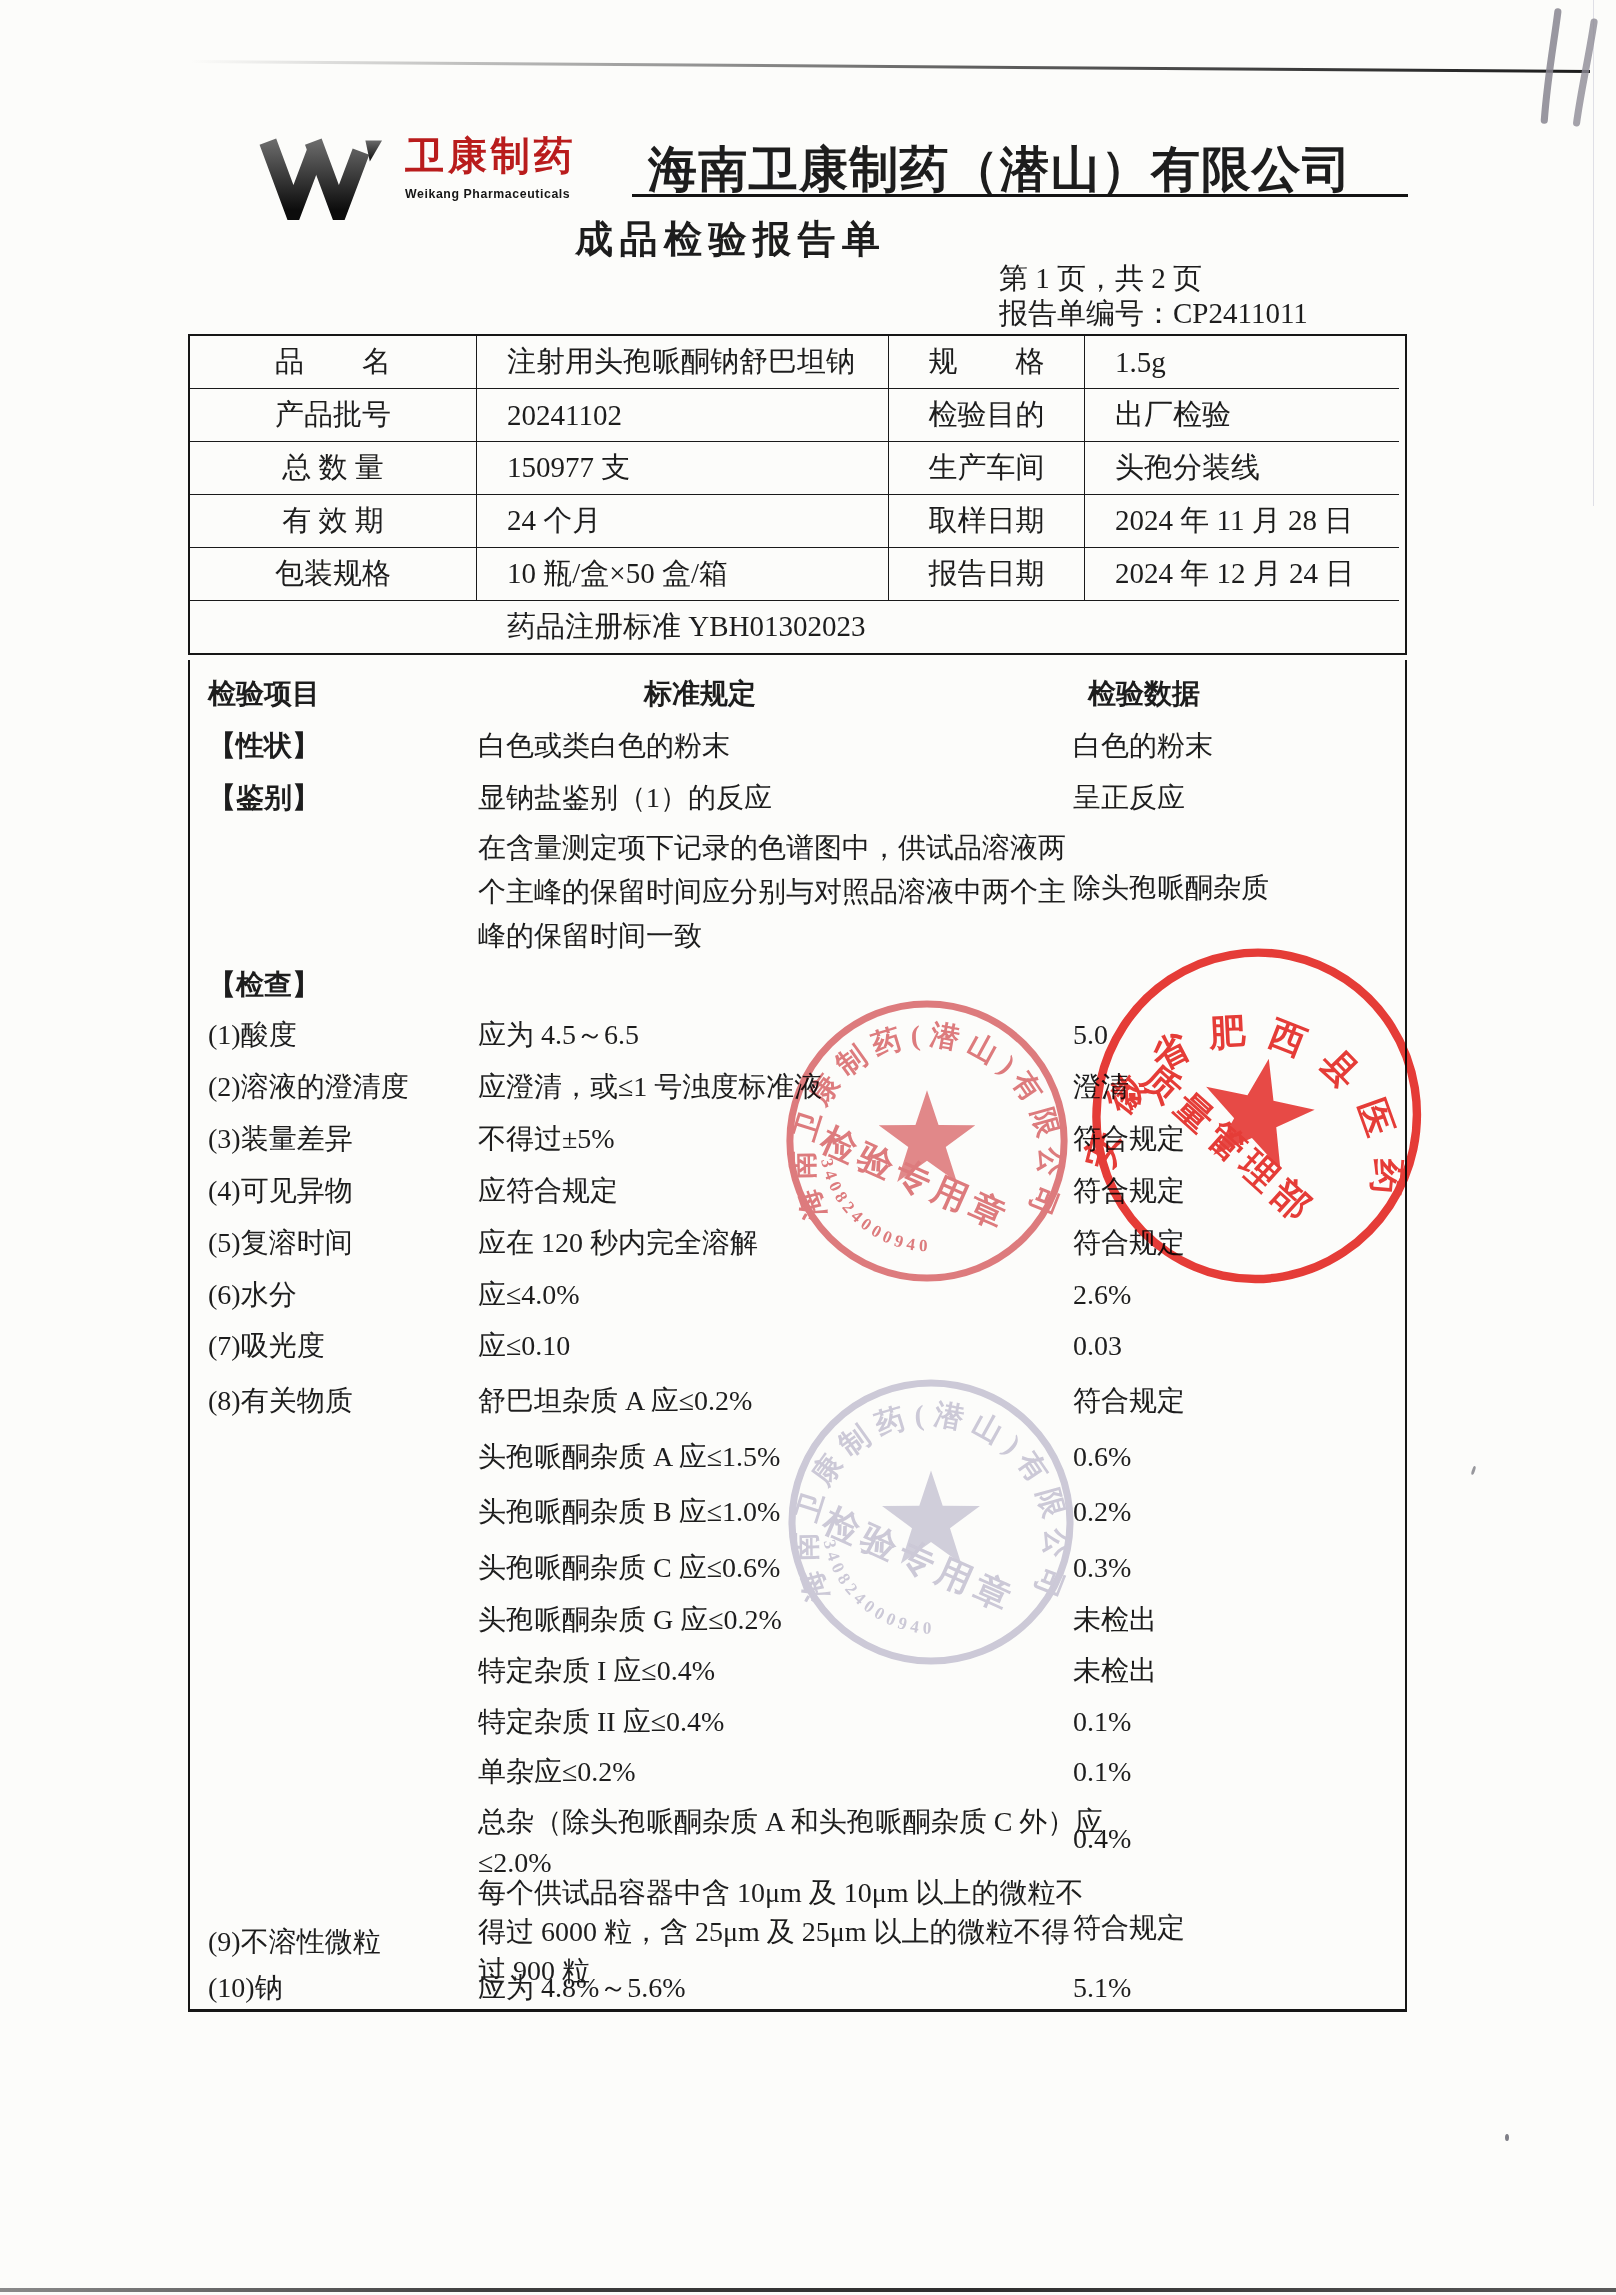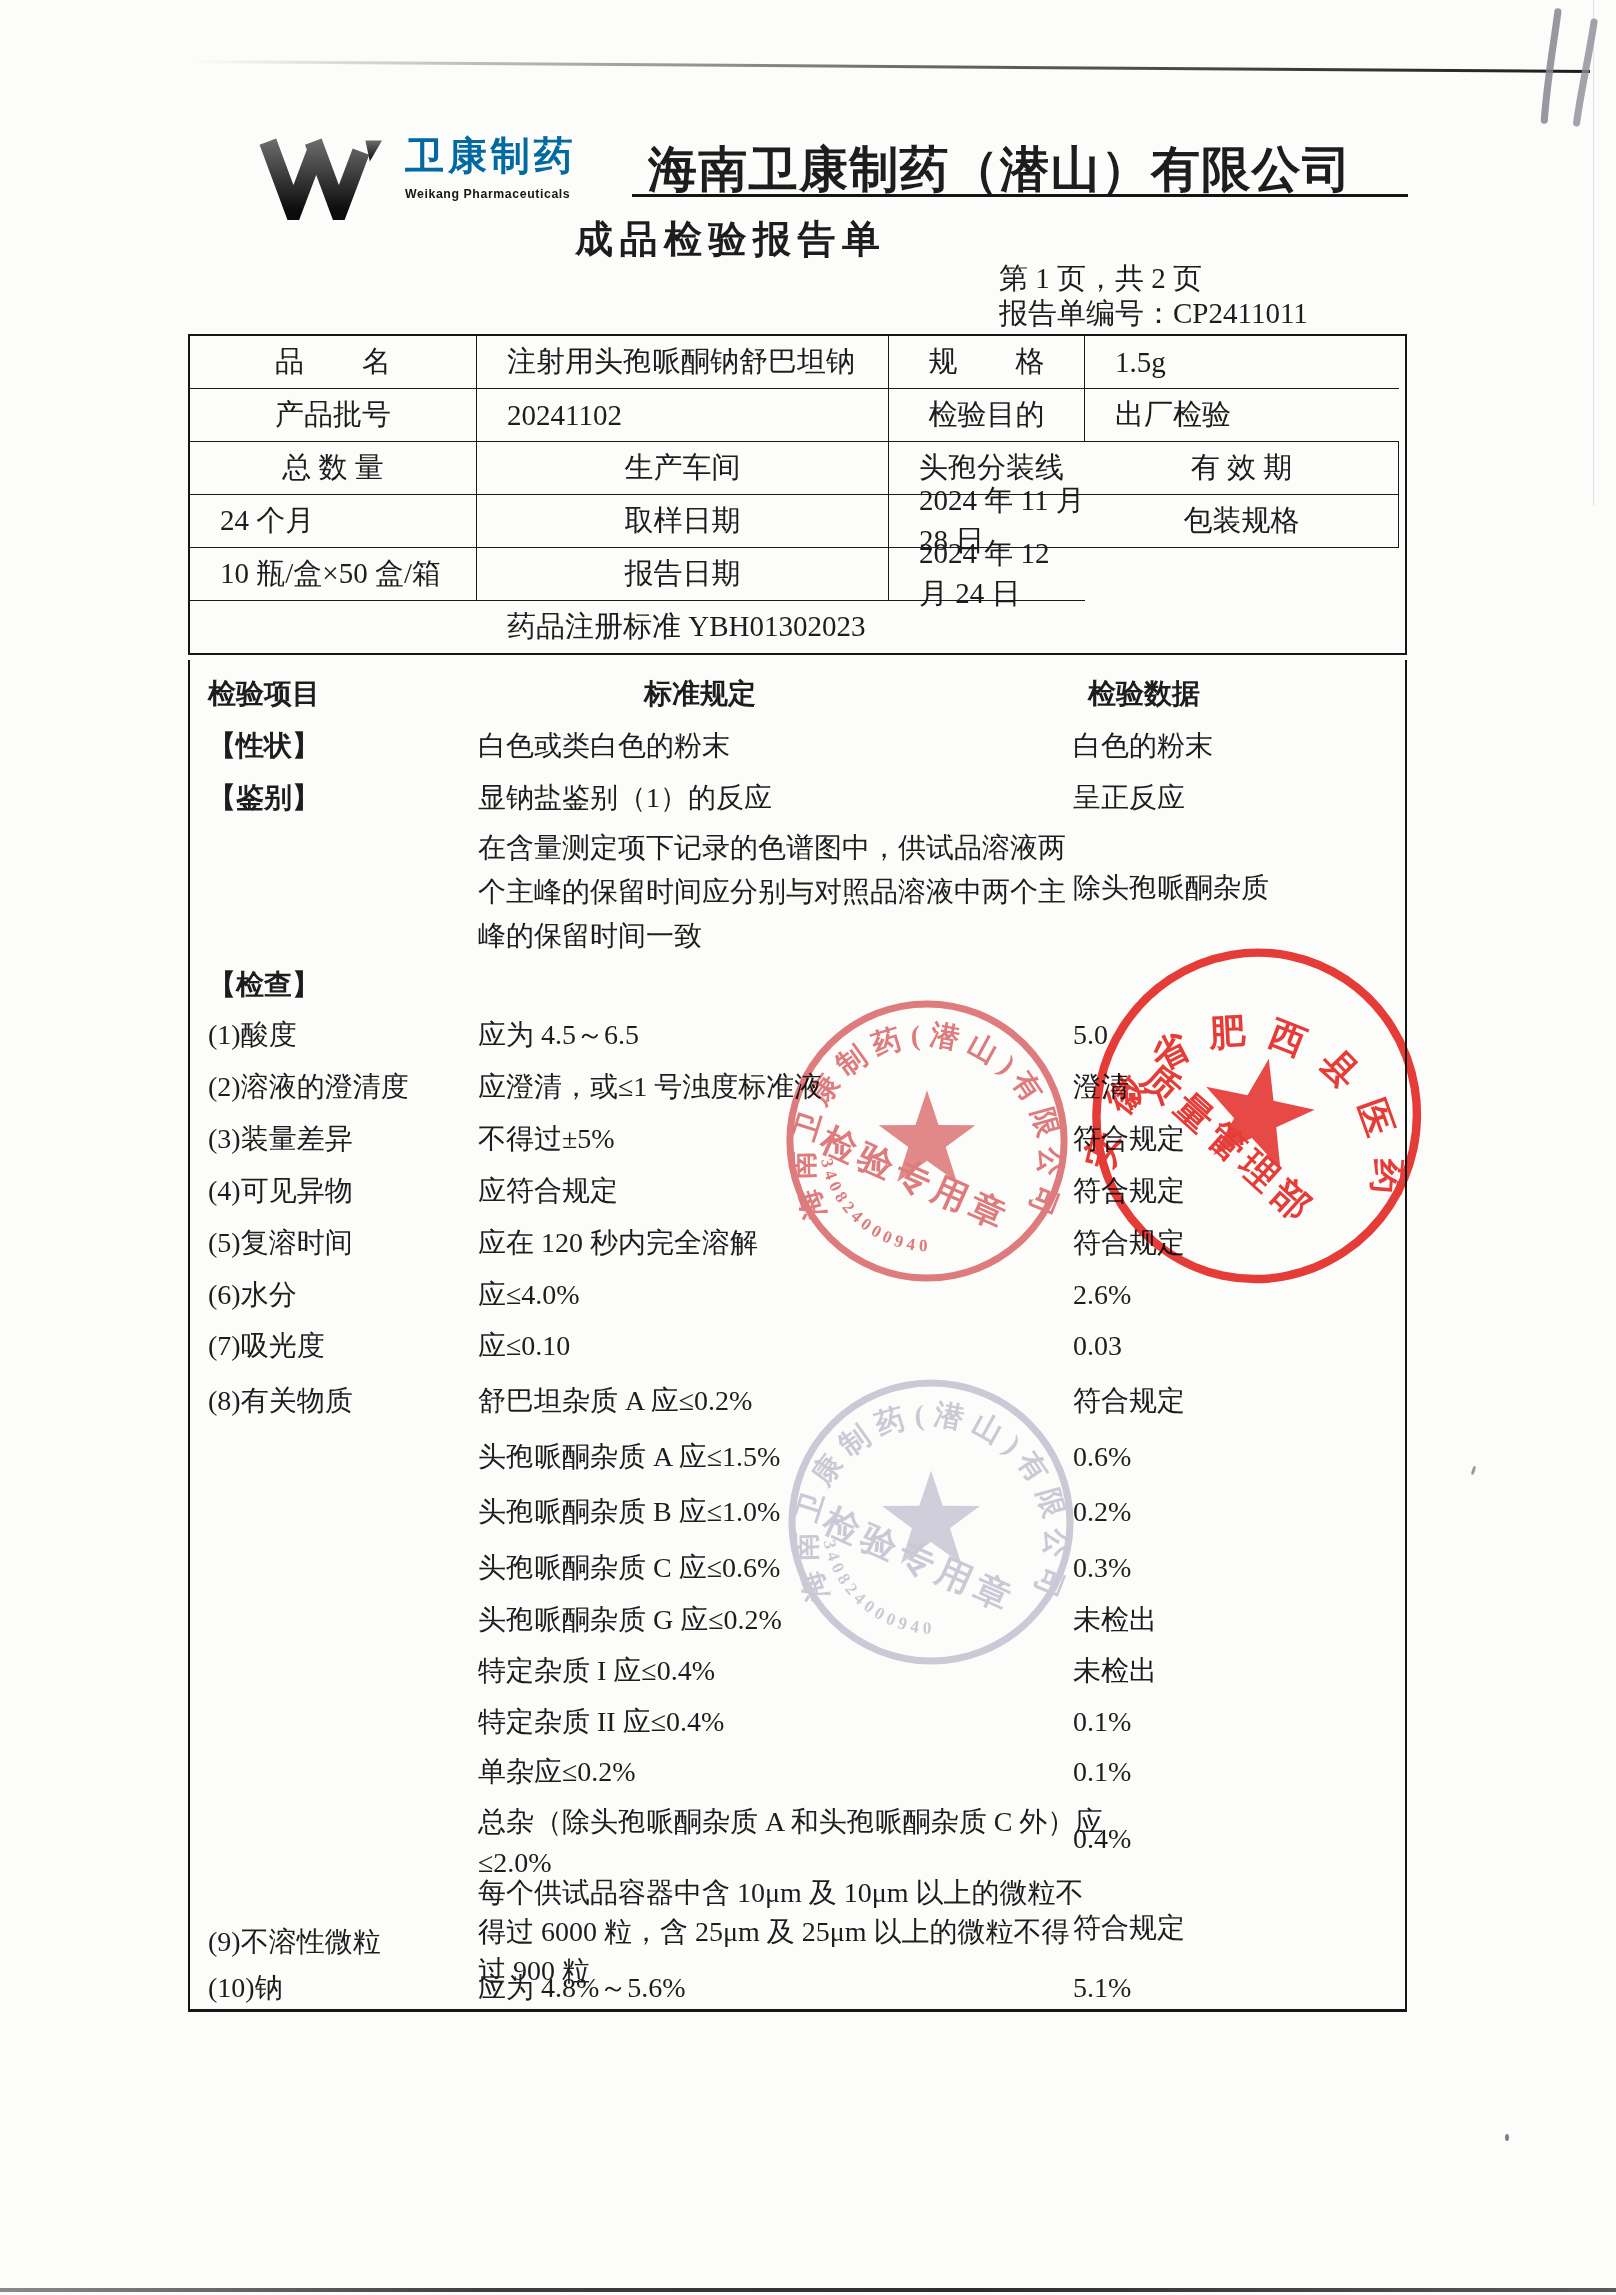--- a/index.html
+++ b/index.html
@@ -13,21 +13,21 @@
     background:linear-gradient(90deg,rgba(90,90,90,0) 0%,rgba(90,90,90,.35) 18%,rgba(45,45,45,.75) 55%,#1c1c1c 100%);
     transform:rotate(0.4deg);}
   .edge-right{position:absolute;left:1593px;top:0;width:1.3px;height:506px;background:#d9d9e2;opacity:.85;}
   .edge-bottom{position:absolute;left:0;top:2288px;width:1616px;height:3.9px;
     background:linear-gradient(90deg,#8a8a8a 0%,#3f3f3f 30%,#2e2e2e 60%,#5a5a5a 100%);}
   .speck1{position:absolute;left:1505px;top:2134px;width:3.9px;height:7.1px;background:#4a4a55;border-radius:50%;opacity:.7;}
   .speck2{position:absolute;left:1472px;top:1466px;width:3.2px;height:9px;background:#55555f;border-radius:40%;opacity:.6;transform:rotate(18deg);}
   .handmark{position:absolute;left:1537px;top:3.9px;}
   
   .logo{position:absolute;left:259px;top:133px;display:flex;gap:13px;align-items:flex-start;}
-  .logo-txt .cn{font-family:"Liberation Sans","DejaVu Sans",sans-serif;font-size:39px;font-weight:900;letter-spacing:3.9px;color:#0369a1;line-height:45px;}
+  .logo-txt .cn{font-family:"Liberation Sans","DejaVu Sans",sans-serif;font-size:39px;font-weight:900;letter-spacing:3.9px;color:#b91c1c;line-height:45px;}
   .logo-txt .en{font-family:"Liberation Sans","DejaVu Sans",sans-serif;font-size:12.3px;font-weight:700;letter-spacing:0.6px;color:#161616;margin-top:9px;}
   .company-title{position:absolute;left:648px;top:137px;width:760px;
     font-size:49px;font-weight:700;letter-spacing:1.3px;white-space:nowrap;}
   .title-underline{position:absolute;left:632px;top:194px;width:776px;height:3.2px;background:#141414;}
   .doc-title{position:absolute;left:575px;top:214px;font-size:38px;font-weight:700;letter-spacing:6.5px;}
   .page-info{position:absolute;left:999px;top:259px;font-size:29px;}
   .report-no{position:absolute;left:999px;top:294px;font-size:29px;}
   
   .info{position:absolute;left:188px;top:334px;width:1215px;border:2.6px solid #161616;
     display:grid;grid-template-columns:287px 412px 196px 314px;background:transparent;}
@@ -107,20 +107,21 @@
     <div class="cell val b-r">注射用头孢哌酮钠舒巴坦钠</div>
     <div class="cell lab b-r">规　　格</div>
     <div class="cell val">1.5g</div>
 
     <div class="cell lab b-r">产品批号</div>
     <div class="cell val b-r">20241102</div>
     <div class="cell lab b-r">检验目的</div>
     <div class="cell val">出厂检验</div>
 
     <div class="cell lab b-r">总 数 量</div>
+    <div class="cell val b-r">150977 支</div>
     <div class="cell lab b-r">生产车间</div>
     <div class="cell val">头孢分装线</div>
 
     <div class="cell lab b-r">有 效 期</div>
     <div class="cell val b-r">24 个月</div>
     <div class="cell lab b-r">取样日期</div>
     <div class="cell val">2024 年 11 月 28 日</div>
 
     <div class="cell lab b-r">包装规格</div>
     <div class="cell val b-r">10 瓶/盒×50 盒/箱</div>

